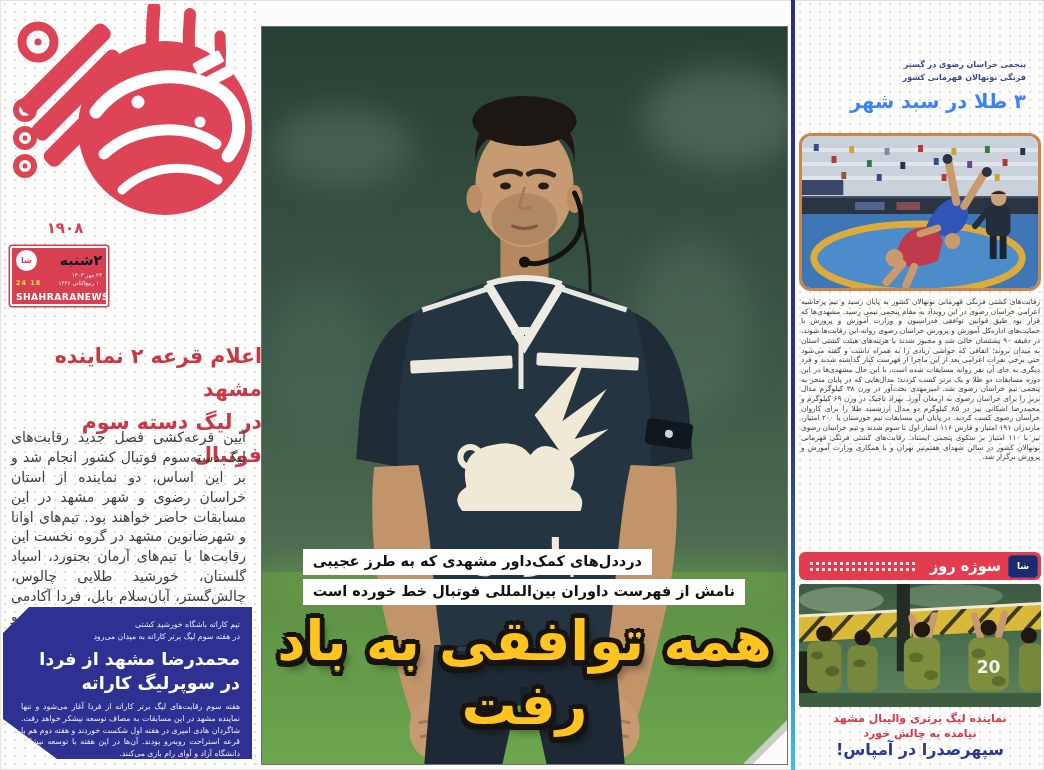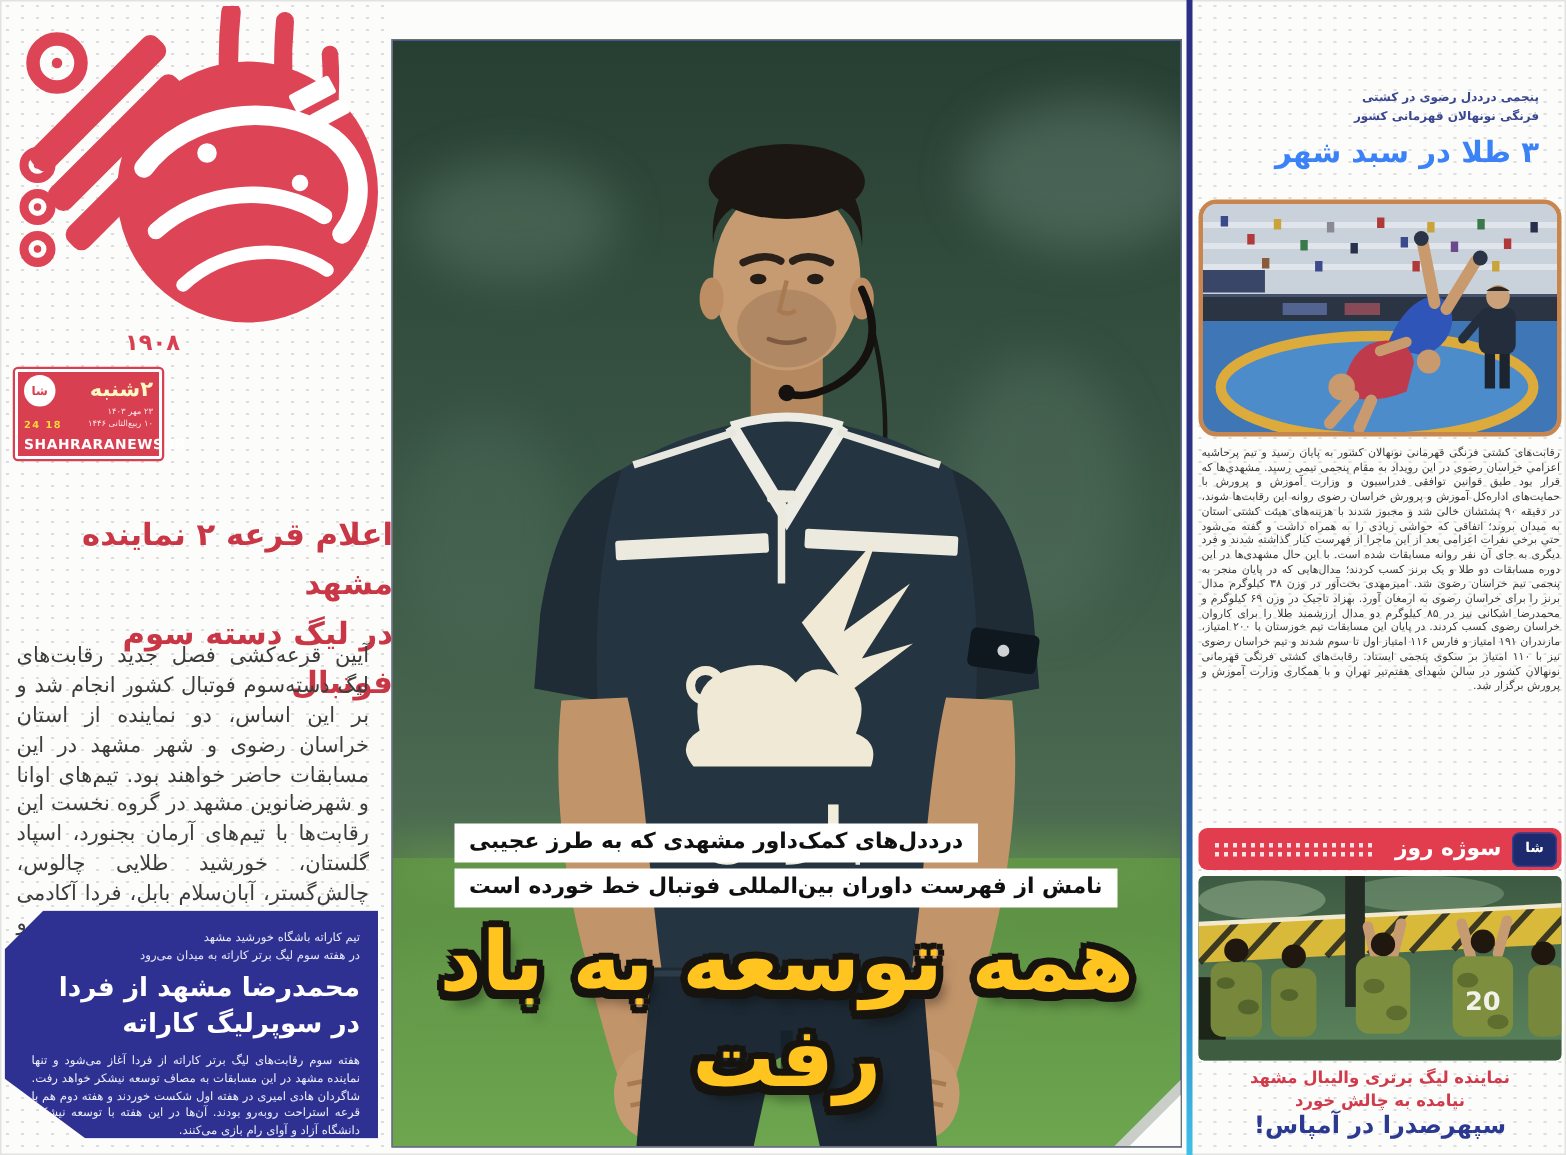--- a/index.html
+++ b/index.html
@@ -15,28 +15,28 @@
     position:absolute;top:0;height:770px;pointer-events:none;z-index:0;
     background-image:radial-gradient(circle,rgba(110,110,125,.22) .8px,transparent 1px);
     background-size:10px 8px;
   }
   .texture.left{left:0;width:256px;}
   .texture.right{left:795px;width:249px;}
 
   
   .logo-area{left:4px;top:4px;width:248px;height:214px;z-index:2;}
   .issue-number{left:10px;top:219px;width:110px;color:#d84052;font-size:15px;
-    font-weight:700;letter-spacing:9px;z-index:2;}
+    font-weight:700;letter-spacing:9px;text-align:center;z-index:2;}
   .datebox{
     left:10px;top:246px;width:98px;height:60px;background:#d84052;
     border:2px solid #fff;box-shadow:0 0 0 1.5px #d84052;border-radius:2px;
     box-sizing:border-box;padding:2px 4px;display:flex;flex-direction:column;z-index:2;
   }
   .datebox-top{display:flex;align-items:center;justify-content:space-between;}
-  .day-label{color:#fef9c3;font-weight:800;font-size:14px;line-height:1.1;}
+  .day-label{color:#0f172a;font-weight:800;font-size:14px;line-height:1.1;}
   .date-badge{width:21px;height:21px;border-radius:50%;background:#fff;color:#d84052;
     font-size:8px;font-weight:800;display:flex;align-items:center;justify-content:center;flex:0 0 auto;}
   .date-lines{display:flex;flex-direction:column;align-items:flex-start;margin-top:1px;}
   .date-line{color:#ffe3e6;font-size:5.6px;line-height:1.35;letter-spacing:.4px;}
   .page-numbers{color:#ffd83a;font-size:6.5px;font-weight:700;letter-spacing:1px;margin-top:-8px;margin-right:1px;align-self:flex-end;direction:ltr;}
   .site-url{color:#fff;font-weight:800;font-size:9.2px;letter-spacing:.4px;text-align:center;margin-top:auto;direction:ltr;}
 
   .left-headline{left:22px;top:340px;width:240px;text-align:right;color:#c93645;
     font-weight:800;font-size:20.5px;line-height:33px;z-index:2;padding-left:6px;box-sizing:border-box;}
   .left-body{left:8px;top:428px;width:238px;height:168px;font-size:14px;line-height:1.42;
@@ -158,21 +158,21 @@
   </div>
 
   <div class="abs left-headline">
     <div>اعلام قرعه ۲ نماینده مشهد</div>
     <div>در لیگ دسته سوم فوتبال</div>
   </div>
   <div class="abs left-body">آیین قرعه‌کشی فصل جدید رقابت‌های لیگ دسته‌سوم فوتبال کشور انجام شد و بر این اساس، دو نماینده از استان خراسان رضوی و شهر مشهد در این مسابقات حاضر خواهند بود. تیم‌های اوانا و شهرضانوین مشهد در گروه نخست این رقابت‌ها با تیم‌های آرمان بجنورد، اسپاد گلستان، خورشید طلایی چالوس، چالش‌گستر، آبان‌سلام بابل، فردا آکادمی علیرضا قائم‌شهر، پارسیان تهران و گلچین پاکدشت هم‌گروه شدند. لیگ دسته‌سوم فوتبال کشور در سه گروه دوازده‌تیمی از ۱۴ آبان‌ماه آغاز خواهد شد و باید دید نمایندگان مشهد در این مسابقات چه دستاوردی خواهند داشت.</div>
 
   <div class="abs karate-box">
     <div class="k-kicker">
-      <div>تیم کاراته باشگاه خورشید مشهد</div>
+      <div>تیم کاراته باشگاه خورشید کشتی</div>
       <div>در هفته سوم لیگ برتر کاراته به میدان می‌رود</div>
     </div>
     <div class="k-headline">
       <div>محمدرضا مشهد از فردا</div>
       <div>در سوپرلیگ کاراته</div>
     </div>
     <div class="k-body">هفته سوم رقابت‌های لیگ برتر کاراته از فردا آغاز می‌شود و تنها نماینده مشهد در این مسابقات به مصاف توسعه نیشکر خواهد رفت. شاگردان هادی امیری در هفته اول شکست خوردند و هفته دوم هم با قرعه استراحت روبه‌رو بودند. آن‌ها در این هفته با توسعه نیشکر، دانشگاه آزاد و آوای رام بازی می‌کنند.</div>
   </div>
 
   <div class="abs main-photo">
@@ -259,29 +259,29 @@
       <path d="M368,696 L340,690 M366,710 L338,704" stroke="#a87a52" stroke-width="3" fill="none"></path>
 
       <path d="M172,618 L352,618 L362,737 L284,737 L272,682 Q262,672 252,682 L240,737 L162,737 Z" fill="#1d2a35"></path>
       <path d="M172,622 L352,622" stroke="#2c3c49" stroke-width="4"></path>
       <path d="M262,660 L262,700" stroke="#121d26" stroke-width="8" opacity="0.6"></path>
     </svg>
     <div class="caption">
       <span class="cap-line">درددل‌های کمک‌داور مشهدی که به طرز عجیبی</span>
       <span class="cap-line">نامش از فهرست داوران بین‌المللی فوتبال خط خورده است</span>
     </div>
-    <div class="big-headline">همه توسعه به باد رفت</div>
+    <div class="big-headline">همه توافقی به باد رفت</div>
     <div class="fold-shade"></div>
     <div class="fold-white"></div>
   </div>
 
   <div class="abs divider"></div>
 
   <div class="abs r-kicker">
-    <div>پنجمی درددل رضوی در کشتی</div>
+    <div>پنجمی خراسان رضوی در گستر</div>
     <div>فرنگی نونهالان قهرمانی کشور</div>
   </div>
   <div class="abs r-headline">۳ طلا در سبد شهر</div>
 
   <div class="abs wrestle-photo">
     <svg viewBox="0 0 240 152" preserveAspectRatio="none">
       <rect width="240" height="62" fill="#c9d2da"></rect>
       <path d="M0,14 H240 M0,28 H240 M0,42 H240" stroke="#dfe5ea" stroke-width="4"></path>
       <g>
         <rect x="12" y="8" width="5" height="7" fill="#3a4a8a"></rect>

